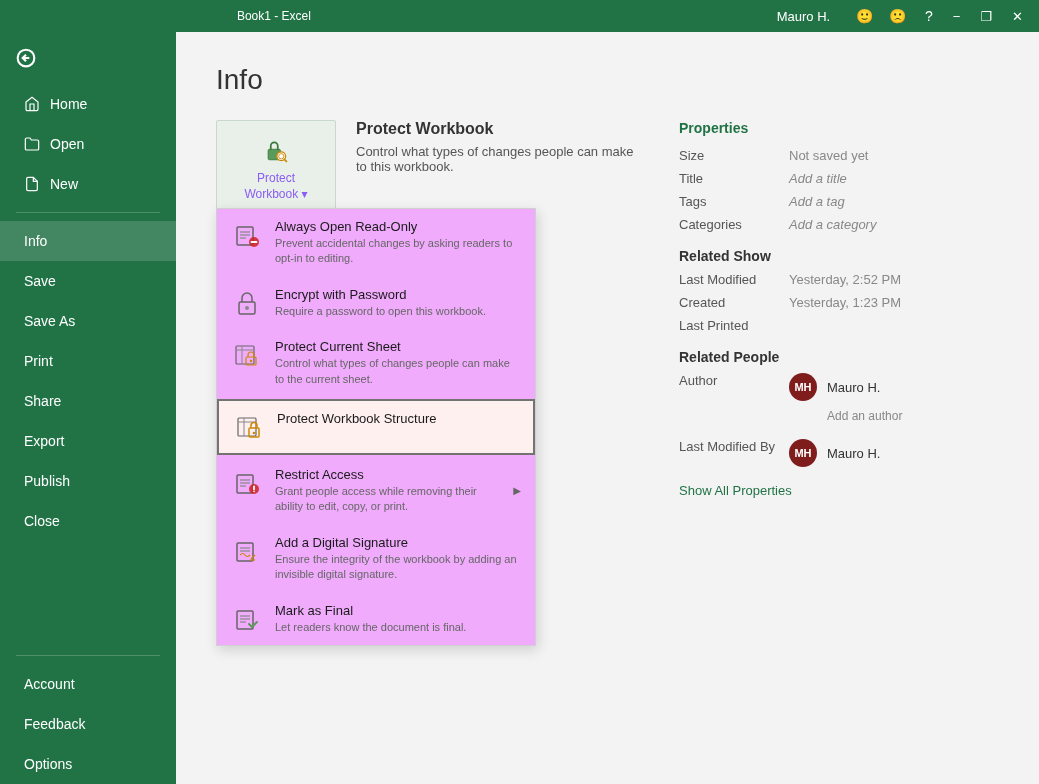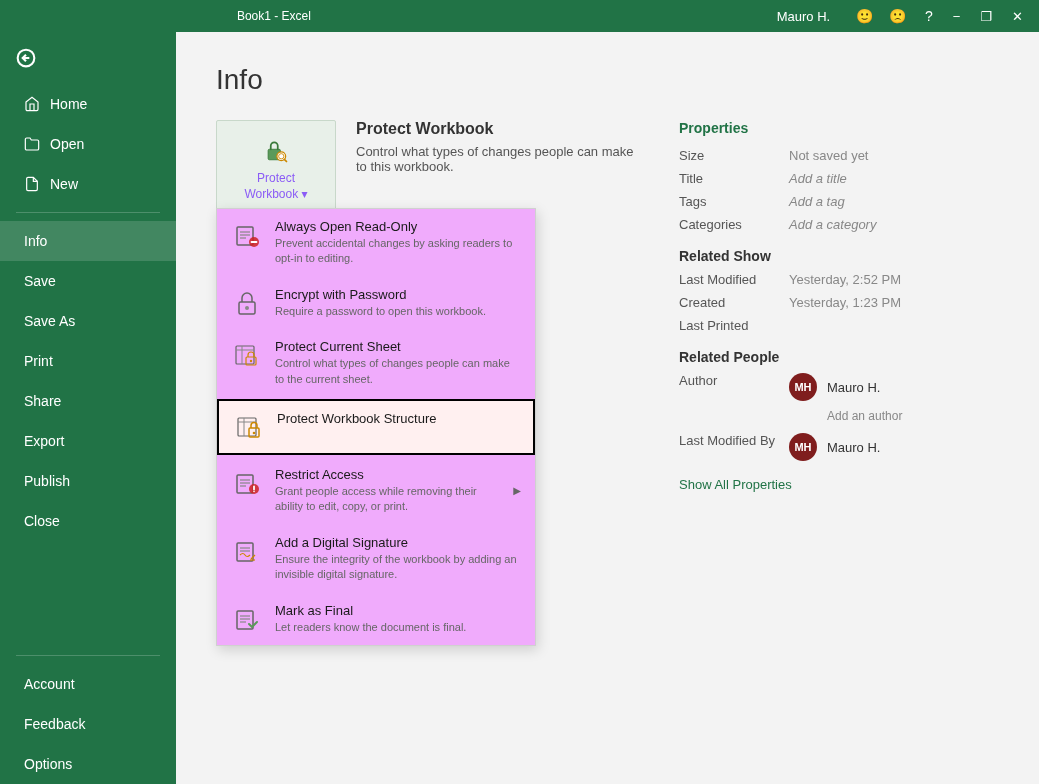--- a/index.html
+++ b/index.html
@@ -164,21 +164,21 @@
     }
     .menu-item {
       display: flex;
       align-items: flex-start;
       gap: 12px;
       padding: 10px 14px;
       cursor: pointer;
     }
     .menu-item.highlighted {
       background: #fff0f0;
-      border: 2px solid #000000;
+      border: 2px solid #737373;
       margin: 2px 0;
     }
     .menu-icon {
       width: 32px;
       height: 32px;
       flex-shrink: 0;
       display: flex;
       align-items: center;
       justify-content: center;
     }
@@ -556,21 +556,21 @@
             <span class="prop-label">Author</span>
             <div>
               <div class="person-row">
                 <div class="avatar">MH</div>
                 <span class="person-name">Mauro H.</span>
               </div>
               <div class="add-author">Add an author</div>
             </div>
           </div>
 
-          <div class="prop-row" style="margin-top:10px;">
+          <div class="prop-row" style="margin-top:16px;">
             <span class="prop-label">Last Modified By</span>
             <div class="person-row">
               <div class="avatar">MH</div>
               <span class="person-name">Mauro H.</span>
             </div>
           </div>
         </div>
 
         <div class="show-all">Show All Properties</div>
       </div>

